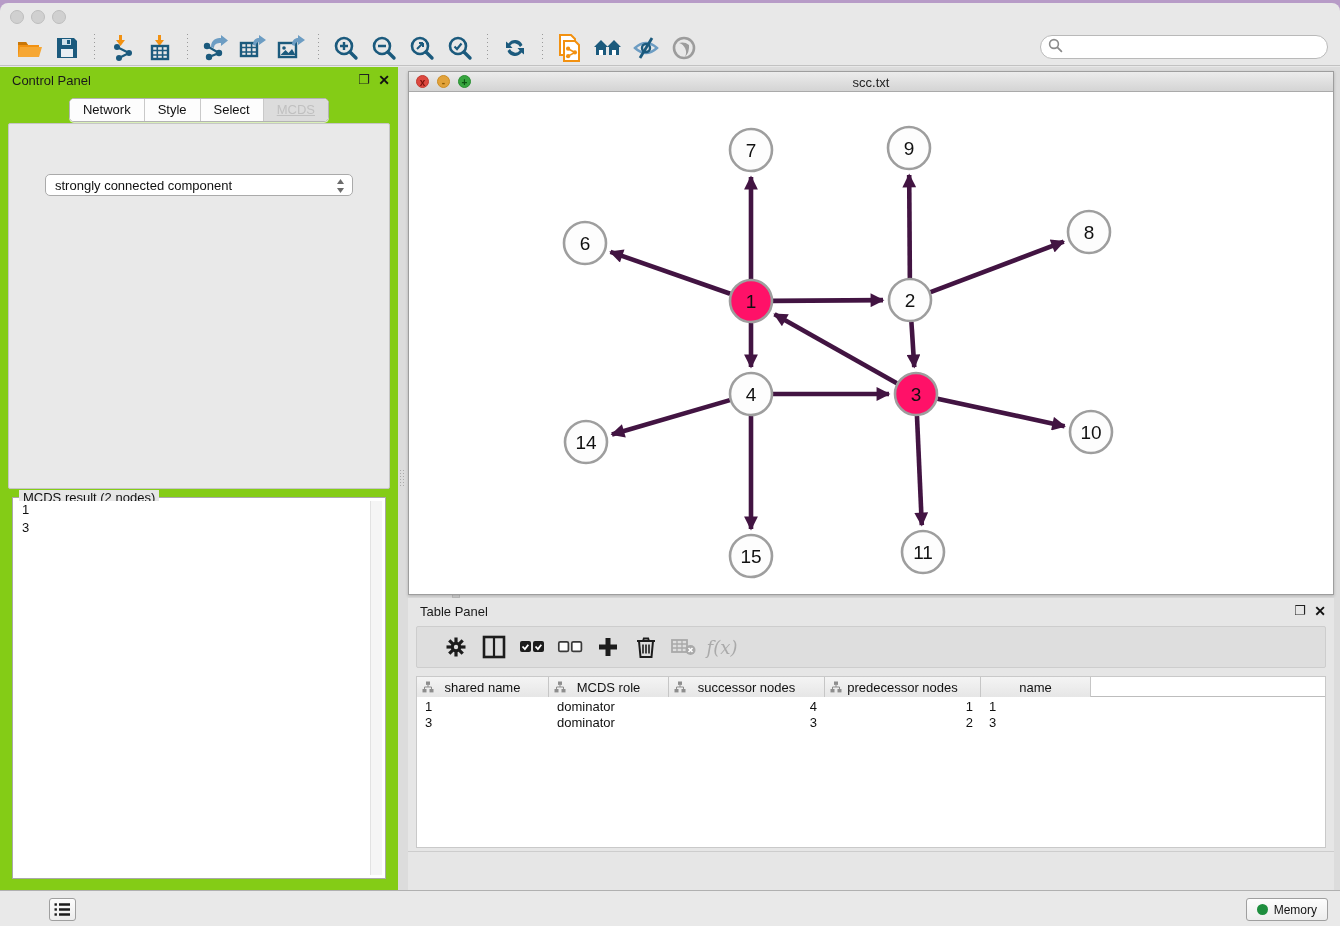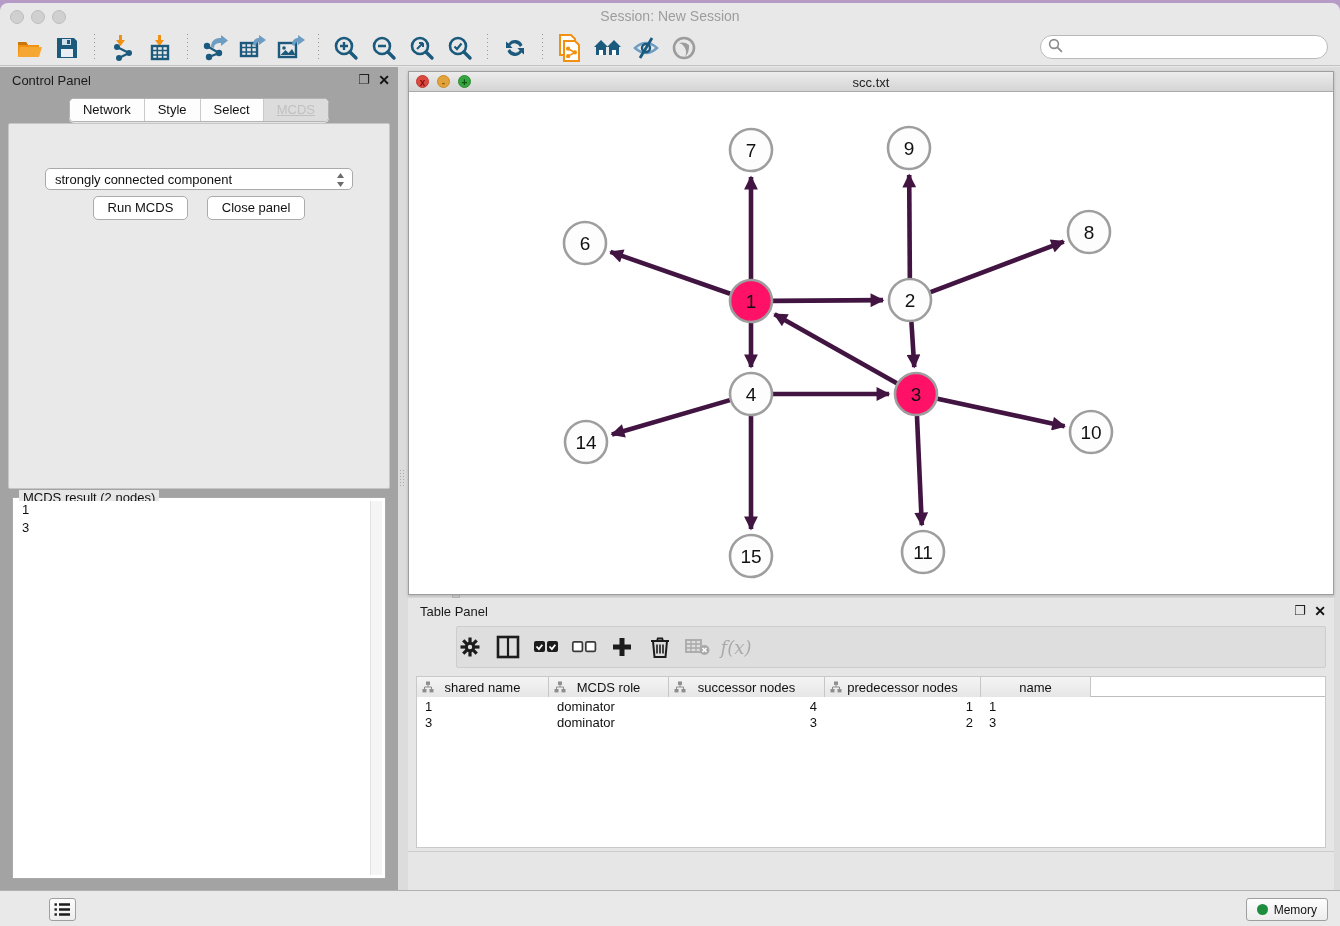--- a/index.html
+++ b/index.html
@@ -24,38 +24,38 @@
           background-image:linear-gradient(#9a9a9a 30%, rgba(0,0,0,0) 0%);
           background-size:1px 4px; background-repeat:repeat-y; }
   .searchbox { position:absolute; right:12px; top:5px; width:288px; height:24px; background:#fff;
                border:1px solid #b9b9b9; border-radius:12px; display:flex; align-items:center; padding-left:7px; }
   .searchbox input { border:none; outline:none; flex:1; font-size:13px; height:20px; background:transparent; }
 
   
   .content { position:absolute; top:64px; left:0; right:0; bottom:36px; background:#dcdcdc; }
 
   
-  .cpanel { position:absolute; left:0; top:0; width:398px; bottom:0; background:#a3a3a3; }
+  .cpanel { position:absolute; left:0; top:0; width:398px; bottom:0; background:#84cc16; }
   .panel-head { position:absolute; top:2px; left:0; right:0; height:22px; font-size:13px; color:#1a1a1a; }
   .panel-head .ph-title { position:absolute; left:12px; top:4px; }
   .ph-float { position:absolute; right:28px; top:3px; font-size:13px; color:#222; }
   .ph-close { position:absolute; right:8px; top:3px; font-size:14px; font-weight:bold; color:#111; }
 
   .seg-group { display:inline-flex; border:1px solid #b3b3b3; border-radius:5px; overflow:hidden;
                background:#fdfdfd; box-shadow:0 1px 0 rgba(255,255,255,.7); }
   .seg { padding:3px 13px 4px; font-size:13px; color:#111; background:#fdfdfd;
          border-left:1px solid #c9c9c9; white-space:nowrap; }
   .seg:first-child { border-left:none; }
   .seg.selected { background:#dcdcdc; color:#c0c0c0;text-decoration:underline; }
   .cp-tabs { position:absolute; top:31px; left:0; width:100%; text-align:center; }
 
   .cp-inner { position:absolute; left:8px; top:56px; width:382px; height:366px;
               background:#e9e9e9; border:1px solid #c6c6c6; border-radius:2px; }
   .opt-label { position:absolute; top:14px; width:100%; text-align:center; font-size:13px; color:#111; }
-  .combo { position:absolute; left:36px; right:36px; top:44px; height:22px; background:#fff;
+  .combo { position:absolute; left:36px; right:36px; top:50px; height:22px; background:#fff;
            border:1px solid #aaa; border-radius:5px; font-size:13px; color:#111;
            display:flex; align-items:center; padding-left:9px; }
   .combo .arrows { position:absolute; right:7px; top:3px; }
   .btnrow { position:absolute; top:72px; width:100%; text-align:center; }
   .pushbtn { display:inline-block; background:#fff; border:1px solid #ababab; border-radius:5px;
              font-size:13px; color:#111; padding:3px 14px 4px; margin:0 7px; }
 
   .groupbox { position:absolute; left:12px; top:430px; width:374px; height:382px;
               border:1px solid #a9a9a9; background:#fff; }
   .gb-label { position:absolute; top:-8px; left:6px; background:#e6e6e6; padding:0 4px;
@@ -80,21 +80,21 @@
   .tlight { position:absolute; top:3px; width:13px; height:13px; border-radius:50%;
             font-size:10px; font-weight:bold; text-align:center; line-height:13px; }
   .tlight.red   { left:7px;  background:#dd4840; border:1px solid #c2392f; color:#7c120c; }
   .tlight.yel   { left:28px; background:#e2a33c; border:1px solid #cc8c23; color:#8d5c04; }
   .tlight.grn   { left:49px; background:#37a53f; border:1px solid #2a8f33; color:#0c5413; }
   .net-canvas { position:absolute; top:20px; left:0; right:0; bottom:0; background:#fff; }
 
   
   .tpanel { position:absolute; left:408px; top:531px; width:926px; bottom:0; background:#e6e6e6; }
   .tp-toolbar { position:absolute; left:8px; right:8px; top:28px; height:42px; background:#dedede;
-                border:1px solid #cdcdcd; border-radius:2px; display:flex; align-items:center; padding-left:0;margin-left:40px; }
+                border:1px solid #cdcdcd; border-radius:2px; display:flex; align-items:center; padding-left:26px; }
   .tp-btn { display:inline-flex; align-items:center; justify-content:center; width:26px; height:26px; margin-right:12px; }
   .tp-fx { font-family:"DejaVu Serif", serif; font-style:italic; font-size:18px; color:#aaa; }
 
   .ttable { position:absolute; left:8px; right:8px; top:78px; bottom:42px; background:#fff;
             border:1px solid #c9c9c9; overflow:hidden; }
   .thead { position:absolute; top:0; left:0; right:0; height:20px; border-bottom:1px solid #bdbdbd; }
   .th { position:absolute; top:0; height:20px; background:linear-gradient(#f4f4f4,#e6e6e6);
         border-right:1px solid #c6c6c6; font-size:13px; color:#111;
         display:flex; align-items:center; justify-content:center; gap:5px; }
   .th .thicon { position:absolute; left:5px; top:4px; }
@@ -116,21 +116,20 @@
 </style>
 </head>
 <body>
 
 <div class="app">
 
   <div class="titlebar">
     <span class="tl-dot" style="left:10px"></span>
     <span class="tl-dot" style="left:31px"></span>
     <span class="tl-dot" style="left:52px"></span>
-    <div class="win-title">Session: New Session</div>
   </div>
 
   <div class="toolbar" id="main-toolbar">
     <span class="tbtn">
         <svg width="26" height="24" viewBox="0 0 26 24">
           <path d="M2 6h8l2 3h11v12H2z" fill="#f29111"></path>
           <path d="M2 6h8l2 3h-10z" fill="#c97708"></path>
           <path d="M4 11h22l-3 10H2z" fill="#f6a733"></path>
         </svg>
       </span>
@@ -293,24 +292,20 @@
 
       <div class="cp-inner">
         <div class="combo">
           <span>strongly connected component</span>
           <span class="arrows">
             <svg width="9" height="16" viewBox="0 0 9 16">
                 <path d="M4.5 1 L8 6 H1 Z" fill="#6b6b6b"></path>
                 <path d="M4.5 15 L1 10 H8 Z" fill="#6b6b6b"></path>
               </svg>
           </span>
-        </div>
-        <div class="btnrow">
-          <span class="pushbtn">Run MCDS</span>
-          <span class="pushbtn">Close panel</span>
         </div>
       </div>
 
       <div class="groupbox">
         <span class="gb-label">MCDS result (2 nodes)</span>
         <div class="gb-list" id="result-list">
             <div class="li">1</div>
             <div class="li">3</div>
           </div>
         <div class="gb-scroll"></div>

